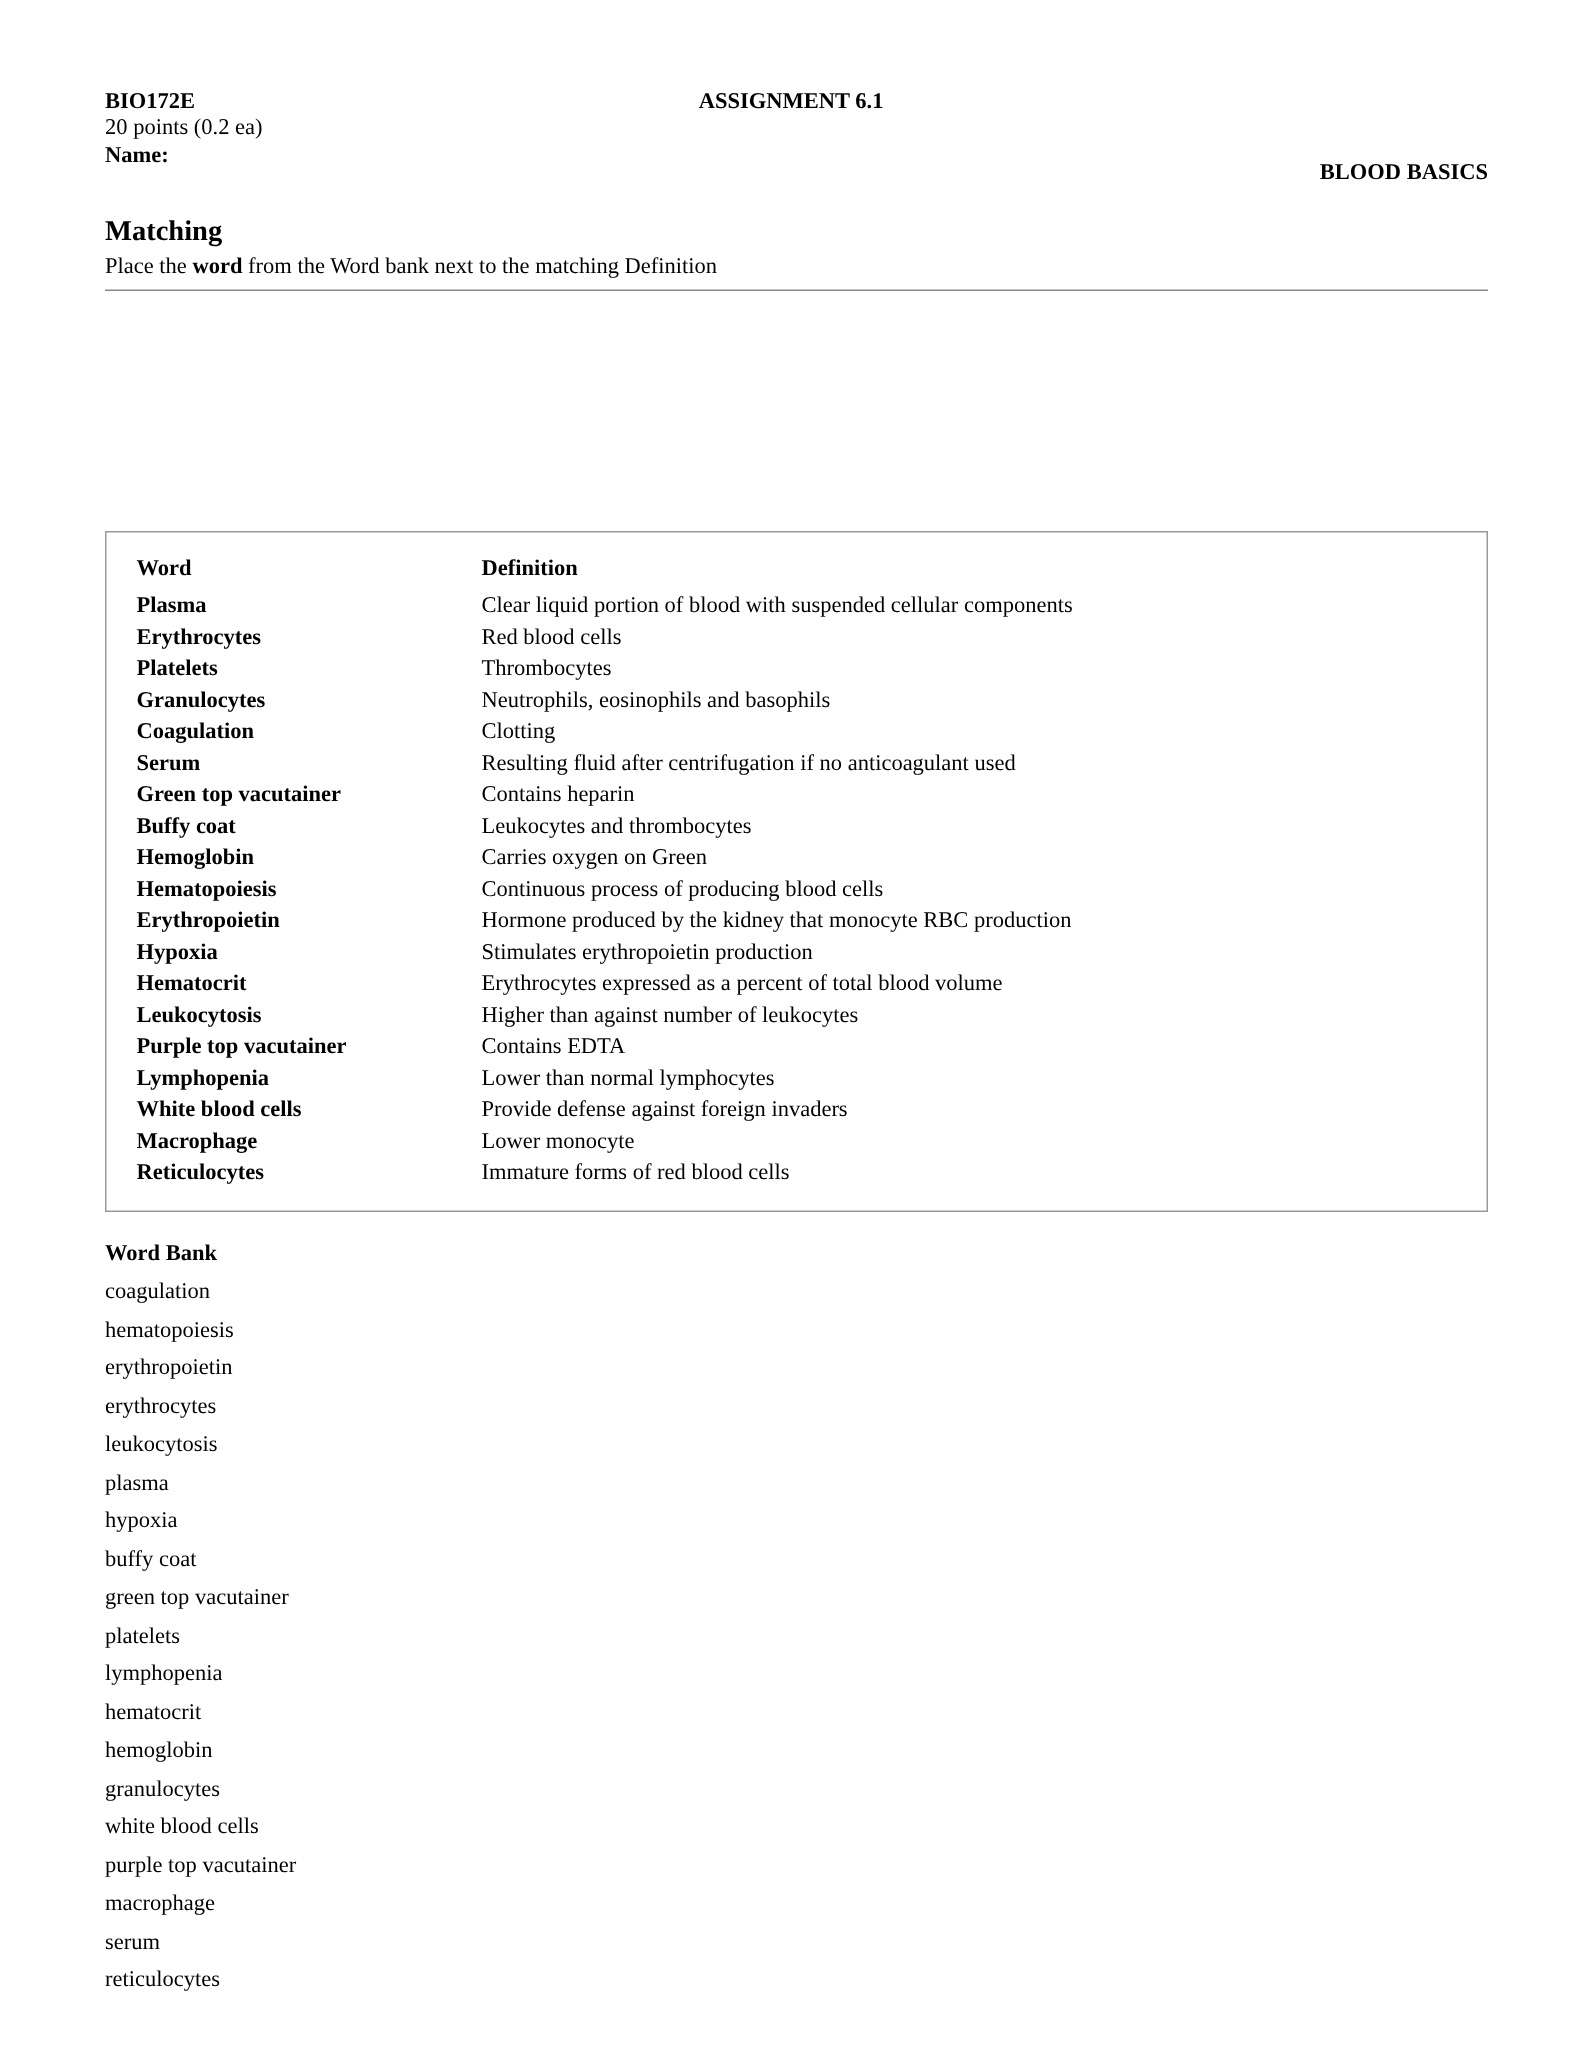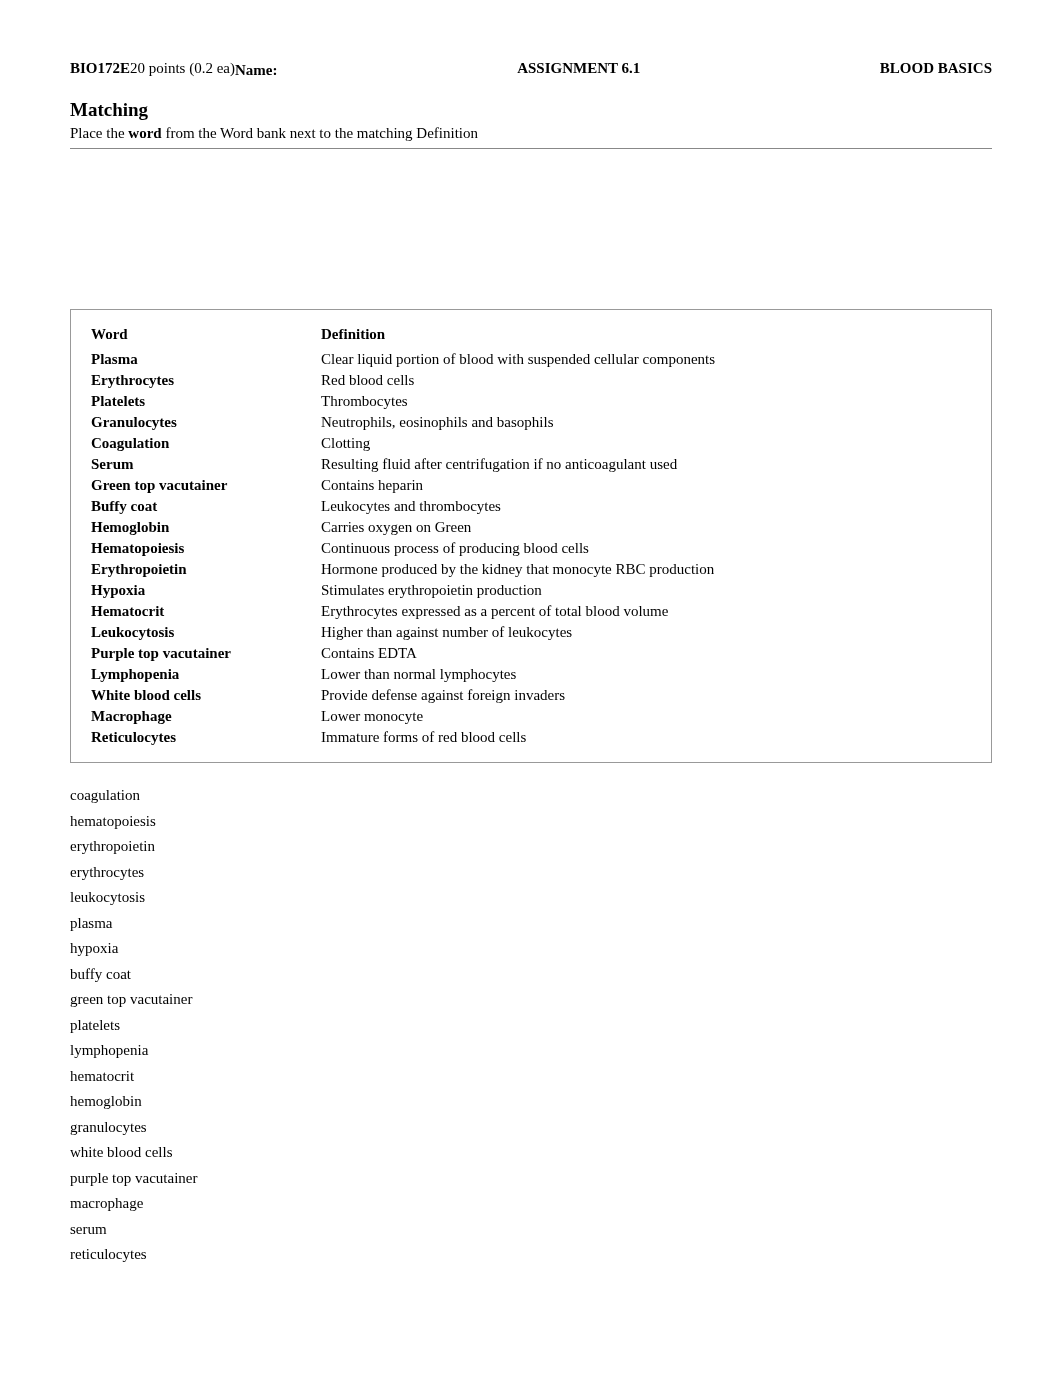--- a/index.html
+++ b/index.html
@@ -20,21 +20,21 @@
 
     .header {
       display: flex;
       justify-content: space-between;
       align-items: flex-start;
       margin-bottom: 4px;
     }
 
     .header-left {
       display: flex;
-      flex-direction: row;
+      flex-direction: column;
     }
 
     .header-title {
       font-weight: bold;
       font-size: 15px;
     }
 
     .header-points {
       font-size: 15px;
     }
@@ -48,20 +48,21 @@
     .header-center {
       font-weight: bold;
       font-size: 15px;
       text-align: left;
     }
 
     .header-right {
       font-weight: bold;
       font-size: 15px;
       text-align: right;
+      margin-top: 47px;
     }
 
     .section-title {
       font-weight: bold;
       font-size: 19px;
       margin-top: 20px;
       margin-bottom: 4px;
     }
 
     .instructions {
@@ -231,20 +232,21 @@
         </tr>
         <tr>
           <td>Reticulocytes</td>
           <td>Immature forms of red blood cells</td>
         </tr>
       </tbody>
   </table>
 </div>
 
 <div class="word-bank-section">
+  <div class="word-bank-title">Word Bank</div>
   <ul class="word-bank-list" id="word-bank-list">
   <li>coagulation</li>
       <li>hematopoiesis</li>
       <li>erythropoietin</li>
       <li>erythrocytes</li>
       <li>leukocytosis</li>
       <li>plasma</li>
       <li>hypoxia</li>
       <li>buffy coat</li>
       <li>green top vacutainer</li>

